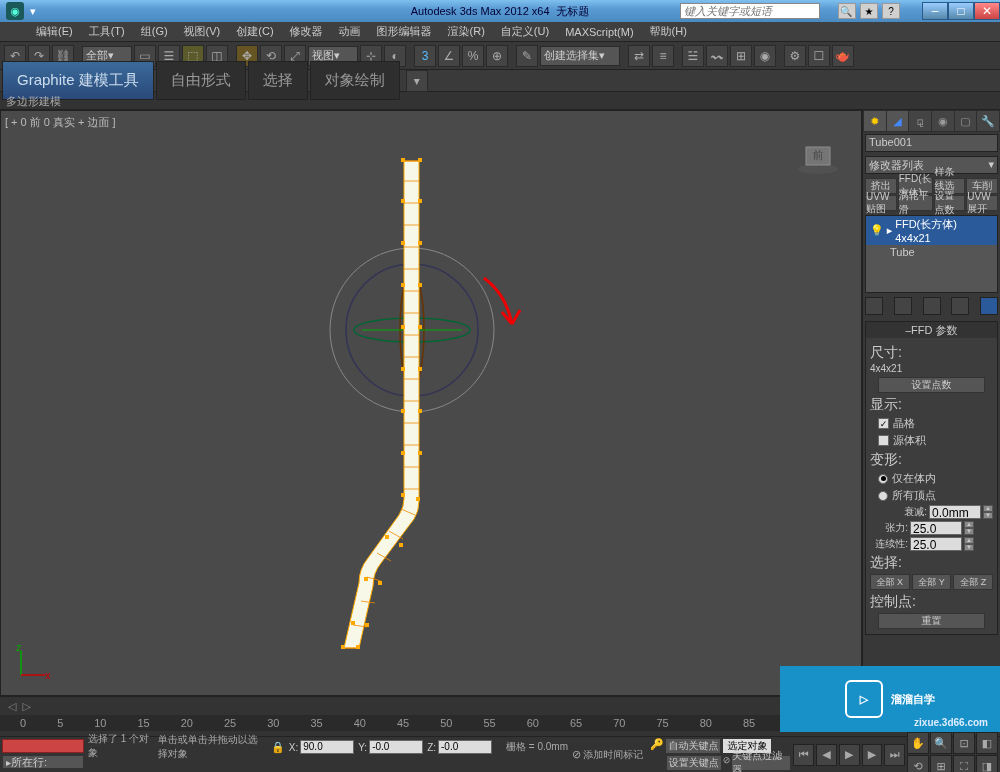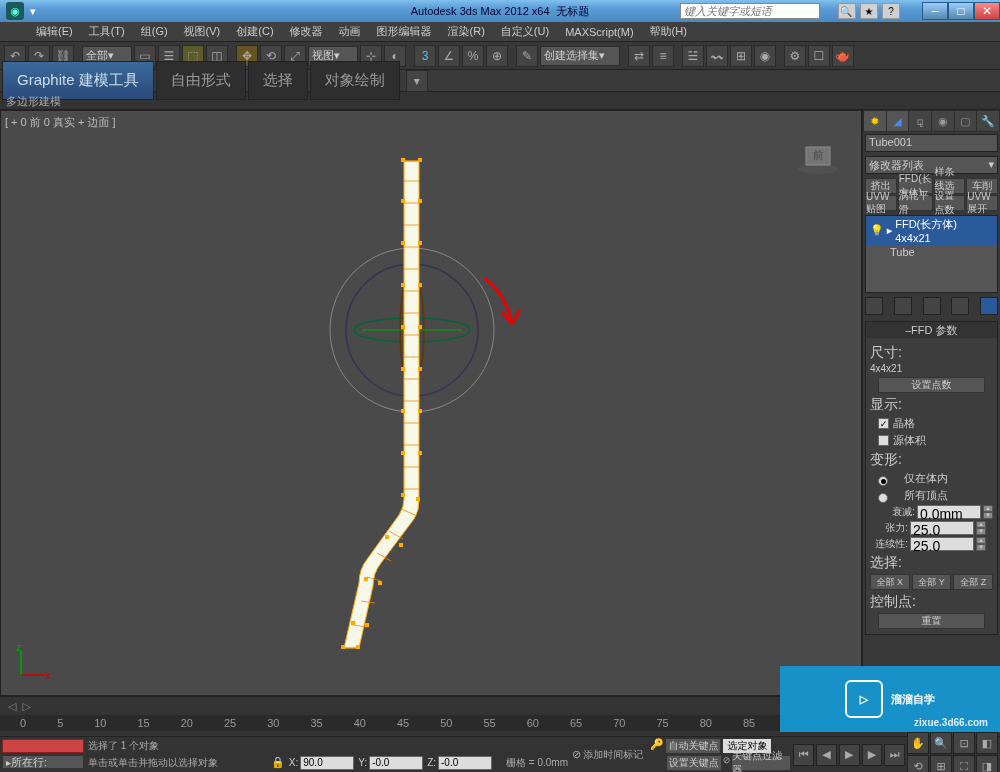--- a/index.html
+++ b/index.html
@@ -39,40 +39,40 @@
 .stack-item.sel{background:#2a5a9a;color:#fff}
 .stack-icons{height:20px;display:flex;gap:2px;margin:2px;justify-content:space-between}
 .stack-icon{width:18px;height:18px;background:#444;border:1px solid #222}
 .rollout{margin:2px;border:1px solid #222}
 .rollout-head{height:16px;background:#333;color:#ccc;font-size:10px;display:flex;align-items:center;justify-content:center}
 .rollout-body{background:#3d3d3d;padding:3px 4px}
 .rollout-label{color:#ccc;font-size:14px;margin:3px 0 1px}
 .small-btn{height:16px;background:#555;border:1px solid #333;color:#ccc;font-size:10px;display:flex;align-items:center;justify-content:center;flex:1}
 .checkbox{display:flex;align-items:center;gap:4px;color:#ccc;font-size:10px;margin:2px 0 2px 8px}
 .chk{width:11px;height:11px;background:#ddd;border:1px solid #666;display:flex;align-items:center;justify-content:center;font-size:9px;color:#000}
-.radio{display:flex;align-items:flex-end;gap:16px;color:#ccc;font-size:10px;margin:2px 0 2px 8px}
+.radio{display:flex;align-items:center;gap:4px;color:#ccc;font-size:10px;margin:2px 0 2px 8px}
 .rdo{width:10px;height:10px;border-radius:50%;background:#ddd;border:1px solid #666;display:flex;align-items:center;justify-content:center}
 .rdo.on::after{content:'';width:5px;height:5px;background:#000;border-radius:50%}
 .spinner{display:flex;align-items:center;gap:2px;margin:2px 0}
 .spinner-label{color:#ccc;font-size:10px;width:38px;text-align:right}
-.spinner-input{width:64px;height:14px;background:#ddd;border:1px solid #666;color:#000;font-size:14px;padding:0 2px}
+.spinner-input{width:52px;height:14px;background:#ddd;border:1px solid #666;color:#000;font-size:12px;padding:0 2px}
 .spinner-btns{display:flex;flex-direction:column}
 .spinner-btn{width:10px;height:7px;background:#888;border:1px solid #555;font-size:6px;line-height:5px;text-align:center}
 .btn3{display:flex;gap:2px;margin:2px 0}
 .btn3 .small-btn{font-size:9px}
 .time-area{height:40px;background:#333;border-top:1px solid #222}
 .time-slider{height:18px;display:flex;align-items:center;padding:0 8px;gap:6px}
 .slider-track{flex:1;height:12px;background:#2a2a2a;border:1px solid #111;position:relative}
 .slider-thumb{position:absolute;left:0;width:50px;height:12px;background:#666;border:1px solid #888;color:#ddd;font-size:9px;text-align:center}
 .time-ruler{height:16px;background:#2a2a2a;display:flex;align-items:center;padding:0 20px;font-size:9px;color:#999;gap:31px}
 .status-bar{height:36px;background:#333;display:flex;border-top:1px solid #222}
 .status-left{width:86px;display:flex;flex-direction:column;padding:2px;gap:2px}
 .red-btn{height:14px;background:#c44;border:1px solid #822;color:#fff;font-size:9px;text-align:center}
 .loc-btn{height:14px;background:#555;border:1px solid #333;color:#ccc;font-size:10px;display:flex;align-items:center;padding:0 3px}
-.status-mid{flex:1;display:flex;flex-direction:column;padding:2px;gap:2px}
+.status-mid{flex:1;display:flex;padding:2px;gap:2px}
 .status-text{color:#aaa;font-size:10px;height:14px;display:flex;align-items:center}
 .coord-row{display:flex;align-items:center;gap:4px;height:16px}
 .coord-box{display:flex;align-items:center;gap:2px}
 .coord-lbl{color:#ccc;font-size:10px}
 .coord-val{width:54px;height:14px;background:#ddd;border:1px solid #666;color:#000;font-size:10px;padding:0 2px}
 .status-right{width:430px;display:flex;align-items:center;gap:2px;padding:2px}
 .sr-btn{width:22px;height:22px;background:#444;border:1px solid #222;display:flex;align-items:center;justify-content:center;color:#aaa;font-size:11px}
 .watermark{position:absolute;right:0;bottom:40px;width:220px;height:66px;background:#1890c8;display:flex;align-items:center;justify-content:center;color:#fff;font-size:22px;font-weight:bold;gap:8px;z-index:50}
 .wm-icon{width:38px;height:38px;border:2px solid #fff;border-radius:6px;display:flex;align-items:center;justify-content:center}
 .wm-sub{font-size:10px;position:absolute;bottom:4px;right:12px;color:#def}

